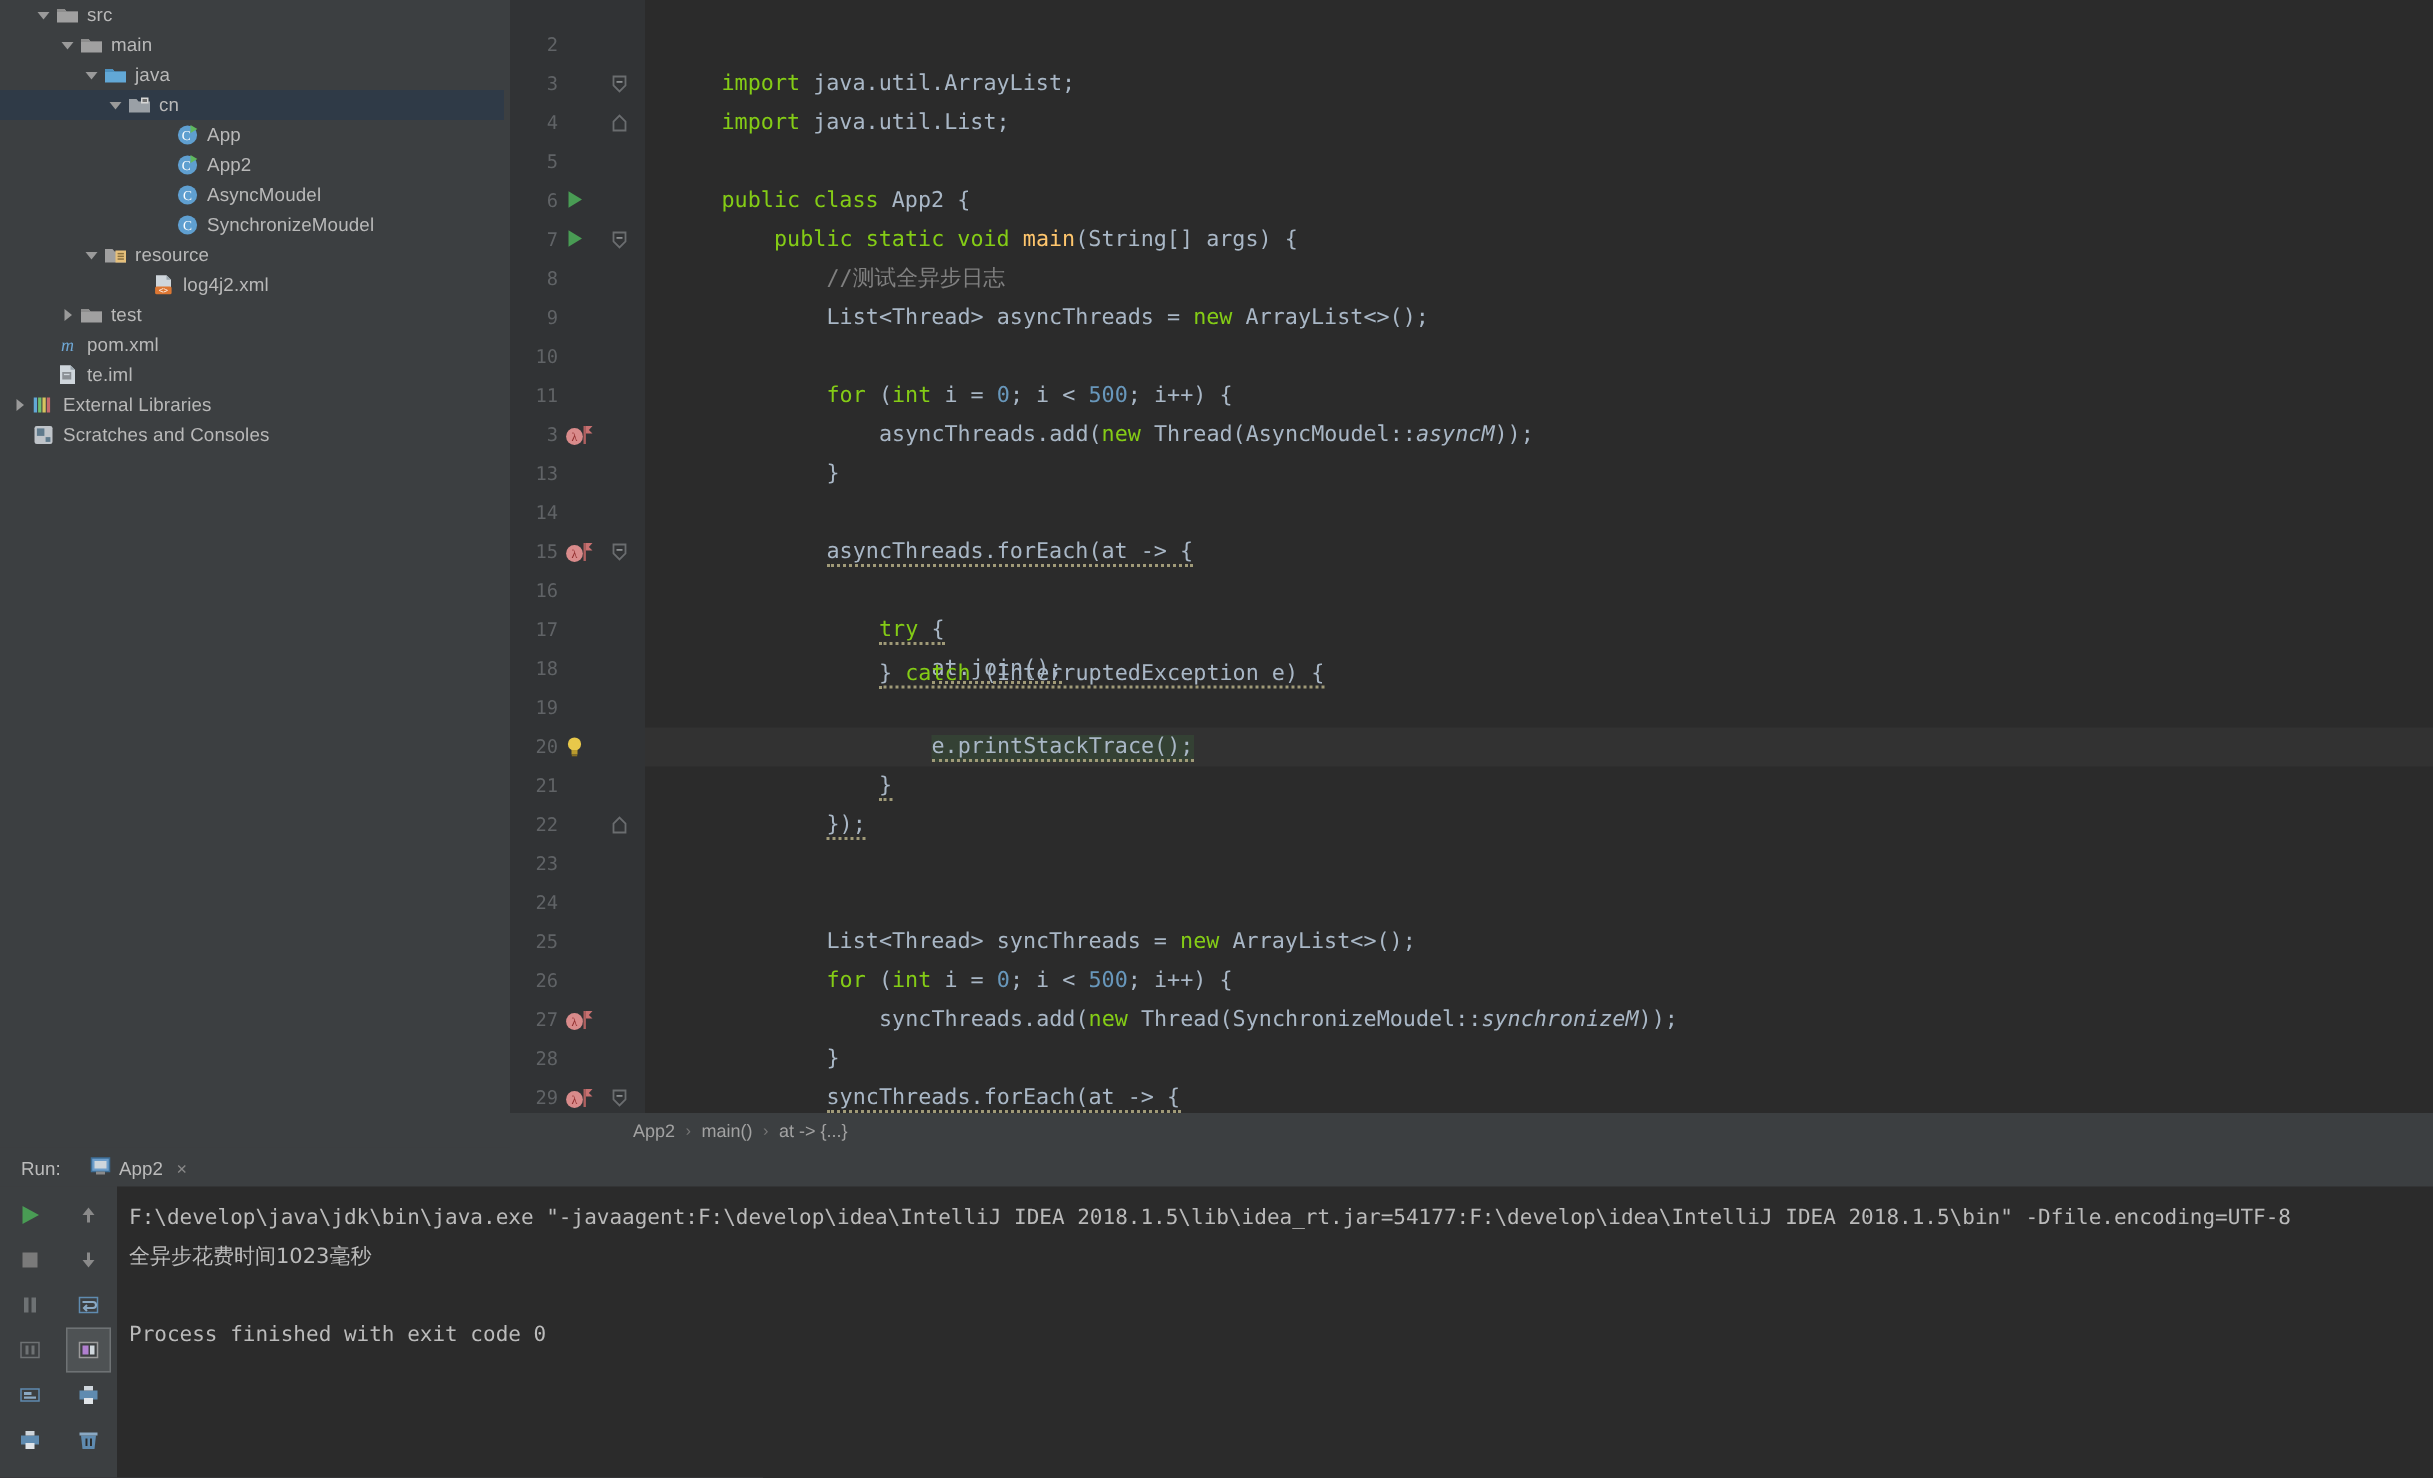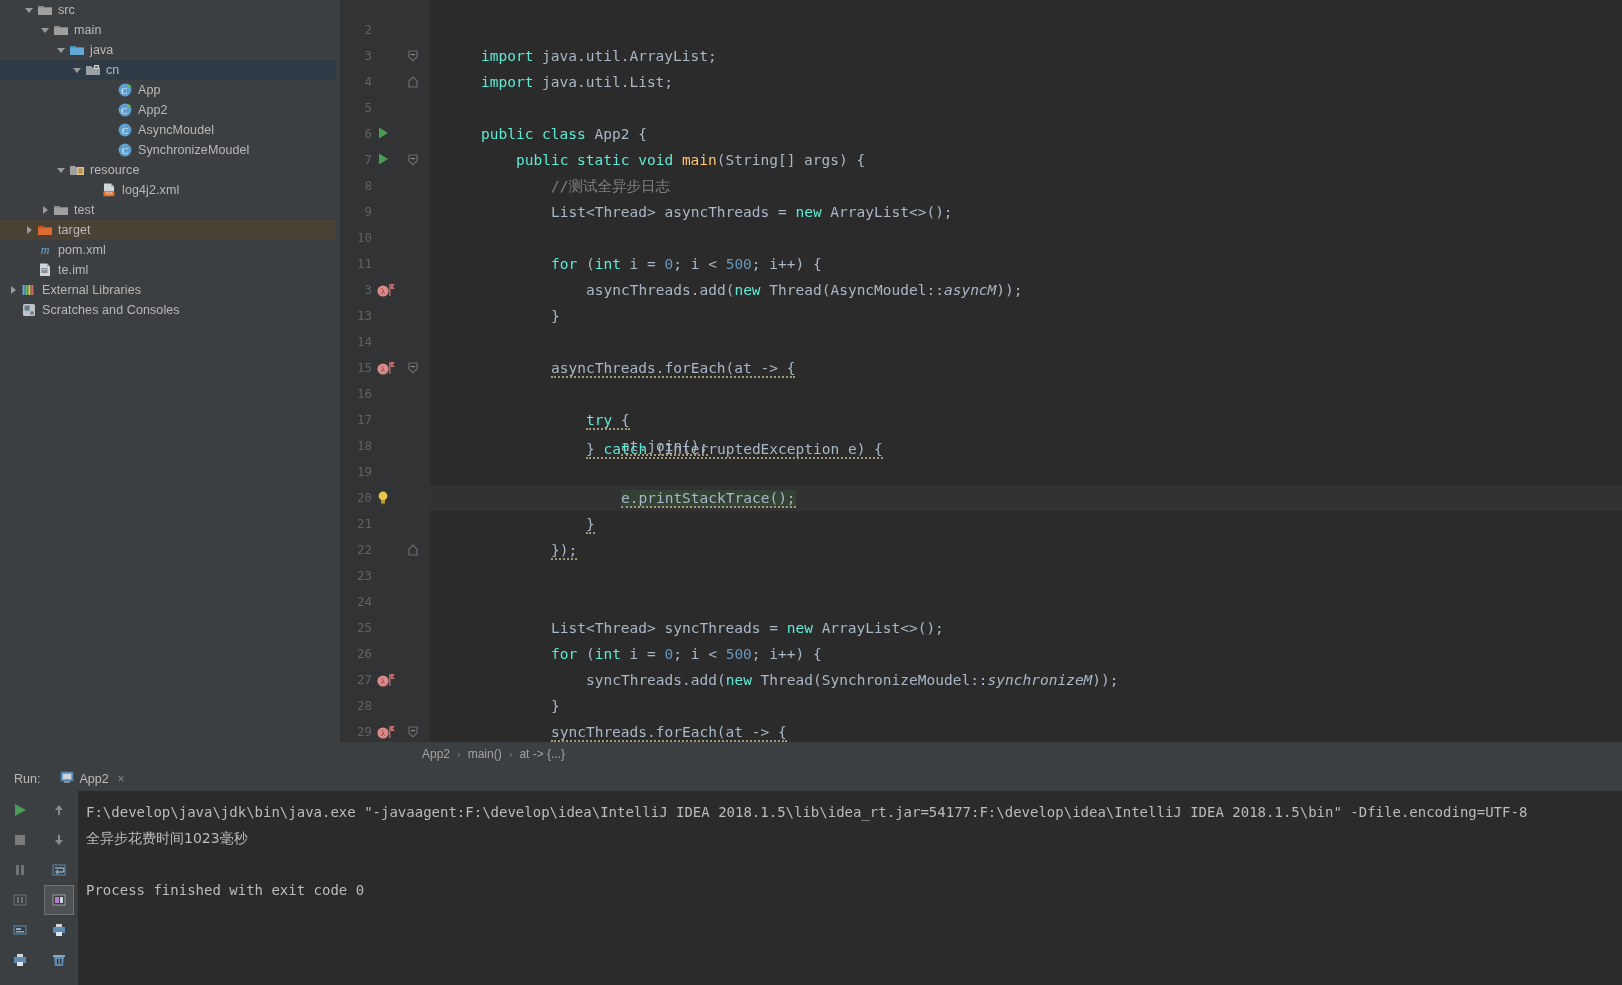--- a/index.html
+++ b/index.html
@@ -64,21 +64,21 @@
   }
   .cline {
     position: absolute; left: 0; right: 0; height: 26px; line-height: 26px;
     font-family: "DejaVu Sans Mono", monospace; font-size: 14.5px;
     color: #a9b7c6; white-space: pre;
   }
   .cline.cur { background: #323232; }
   .code-indent { display: inline-block; }
 
   
-  .kw  { color: #5eead4; }
+  .kw  { color: #84cc16; }
   .num { color: #6897bb; }
   .cmt { color: #808080; }
   .stc { color: #a9b7c6; font-style: italic; }
   .mth { color: #ffc66d; }
   .hl  { background: #344134; }
   .sq  { border-bottom: 2px dotted #a09a78; }
 
   
   #breadcrumb {
     position: absolute; left: 340px; top: 742px; width: 1282px; height: 24px;
@@ -249,30 +249,20 @@
       </div>
       <div class="tree-row" style="padding-left: 40px;">
         <span class="tw right"></span>
         <span class="ic">
           <svg width="16" height="16" viewBox="0 0 16 16">
             <path d="M1 4h5l1.4 1.6H15V13H1z" fill="#a0a0a0"></path>
             <path d="M1 4h5l1.4 1.6H15V6H1z" fill="#8d8d8d"></path>
           </svg>
         </span>
         <span class="tlabel">test</span>
-      </div>
-      <div class="tree-row highlight" style="padding-left: 24px;">
-        <span class="tw right"></span>
-        <span class="ic">
-          <svg width="16" height="16" viewBox="0 0 16 16">
-            <path d="M1 4h5l1.4 1.6H15V13H1z" fill="#dd6a32"></path>
-            <path d="M1 4h5l1.4 1.6H15V6H1z" fill="#c25526"></path>
-          </svg>
-        </span>
-        <span class="tlabel">target</span>
       </div>
       <div class="tree-row" style="padding-left: 24px;">
         <span class="tw"></span>
         <span class="ic">
           <svg width="16" height="16" viewBox="0 0 16 16">
             <text x="8" y="12" font-size="12" font-family="Liberation Serif, serif" font-style="italic" fill="#6fa8d6" text-anchor="middle">m</text>
           </svg>
         </span>
         <span class="tlabel">pom.xml</span>
       </div>

